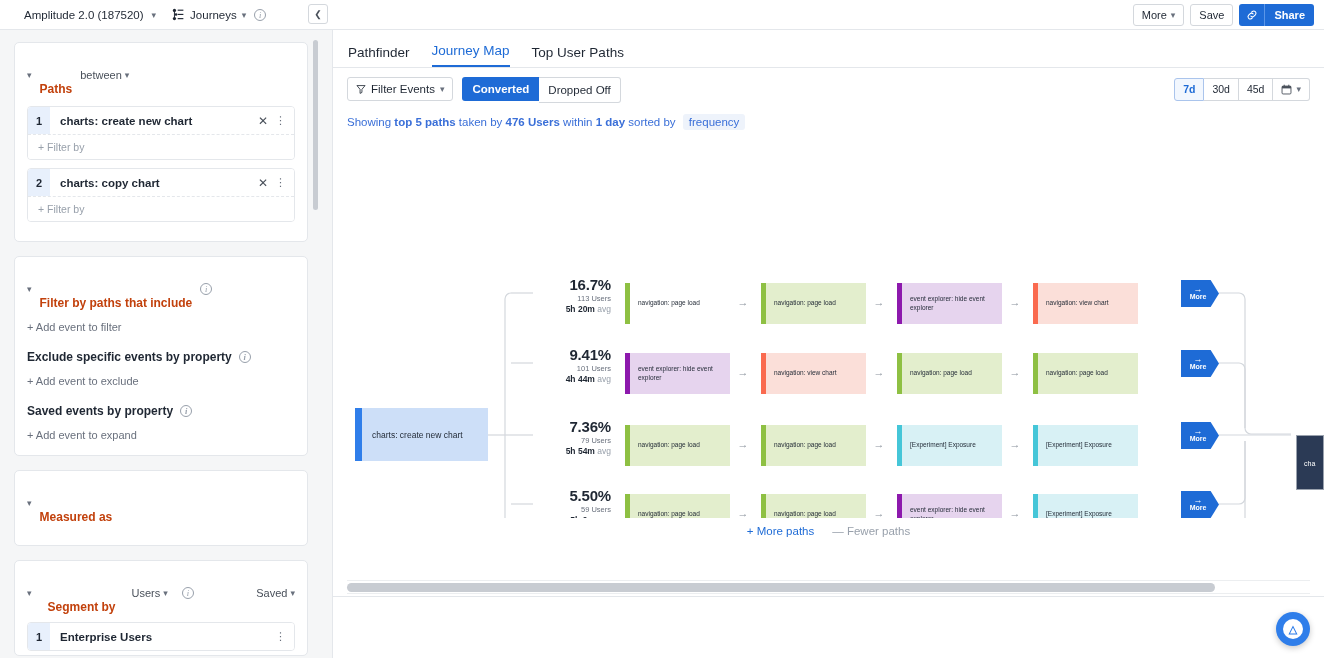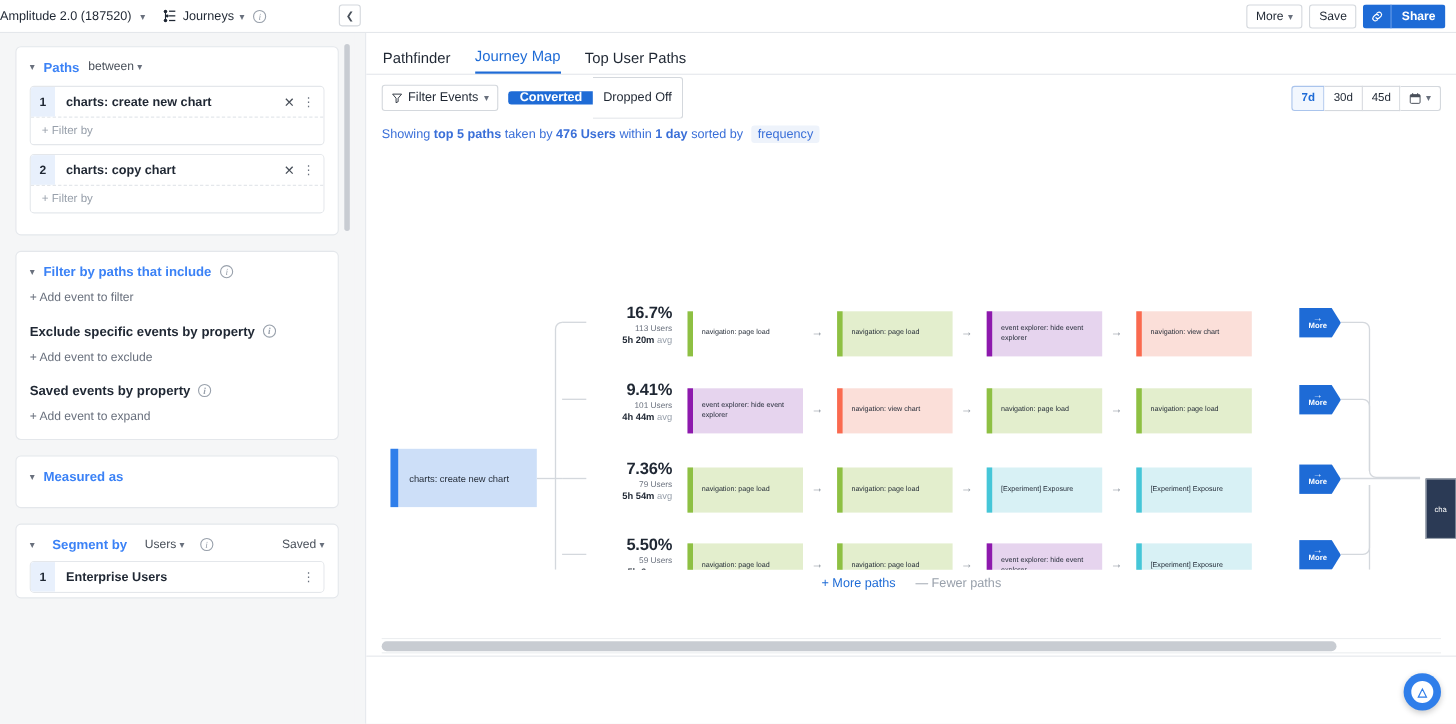--- a/index.html
+++ b/index.html
@@ -11,21 +11,21 @@
     color: #1f2733;
   }
   .app { position: relative; width: 1324px; height: 658px; }
 
   
   .topbar {
     position: absolute; top: 0; left: 0; width: 1324px; height: 30px;
     background: #ffffff; border-bottom: 1px solid #e4e7eb;
     display: flex; align-items: center;
   }
-  .topbar-left { display: flex; align-items: center; gap: 8px; padding-left: 0; height: 30px; }
+  .topbar-left { display: flex; align-items: center; gap: 8px; padding-left: 24px; height: 30px; }
   .proj-name { font-size: 11.5px; color: #1f2733; }
   .caret { font-size: 9px; color: #69707d; }
   .journeys-group { display: flex; align-items: center; gap: 5px; margin-left: 8px; }
   .journeys-label { font-size: 11.5px; color: #1f2733; }
   .info-circle {
     width: 12px; height: 12px; border-radius: 50%;
     border: 1px solid #98a0ab; color: #98a0ab;
     font-size: 8.5px; line-height: 10px; text-align: center;
     font-family: "Liberation Serif", serif; font-style: italic;
     display: inline-block;
@@ -58,21 +58,21 @@
   .sidebar {
     position: absolute; top: 30px; left: 0; width: 322px; height: 628px;
     background: #f5f6f7; overflow: hidden; padding: 12px 14px 0 14px;
   }
   .card {
     background: #fff; border: 1px solid #e4e7eb; border-radius: 5px;
     margin-bottom: 14px; padding: 11px 12px;
   }
   .card-head { display: flex; align-items: center; gap: 8px; margin-bottom: 10px; }
   .chev { font-size: 9px; color: #69707d; }
-  .card-title { font-size: 12px; font-weight: bold; color: #3b82f6; }
+  .card-title { font-size: 12px; font-weight: bold; color: #c2410c; margin-top: 28px; }
   .card-sub { font-size: 11px; color: #49505a; display: flex; align-items: center; gap: 3px;}
   .event-row {
     border: 1px solid #e4e7eb; border-radius: 4px; margin-bottom: 8px; overflow: hidden;
   }
   .event-main { display: flex; align-items: center; height: 27px; background: #fff; }
   .event-idx {
     width: 22px; height: 27px; background: #e8f0fc; color: #1f2733;
     font-size: 11px; font-weight: bold; display: flex;
     align-items: center; justify-content: center;
   }
@@ -114,21 +114,21 @@
   .tabs { display: flex; align-items: flex-end; height: 38px; padding-left: 15px;
           border-bottom: 1px solid #e4e7eb; gap: 22px; }
   .tab { font-size: 13.5px; color: #1f2733; padding-bottom: 7px; }
   .tab.active { color: #1e6bd6; border-bottom: 2px solid #1e6bd6; font-weight: normal; }
 
   .toolbar { display: flex; align-items: center; height: 42px; padding: 0 14px; position: relative; }
   .filter-events {
     height: 24px; border: 1px solid #d4d8dd; border-radius: 3px; background: #fff;
     font-size: 11.5px; padding: 0 8px; display: flex; align-items: center; gap: 5px;
   }
-  .conv-group { display: flex; margin-left: 9px; height: 24px; align-items: center; }
+  .conv-group { display: flex; margin-left: 9px; height: 24px; }
   .conv-on {
     background: #1e6bd6; color: #fff; font-size: 11.5px; font-weight: bold;
     padding: 0 10px; display: flex; align-items: center; border-radius: 3px 0 0 3px;
   }
   .conv-off {
     background: #fff; color: #1f2733; font-size: 11.5px; padding: 12px 9px;
     display: flex; align-items: center; border: 1px solid #d4d8dd; border-left: none;
     border-radius: 0 3px 3px 0;
   }
   .range-group { position: absolute; right: 14px; display: flex; height: 23px; padding-left: 32px; }

